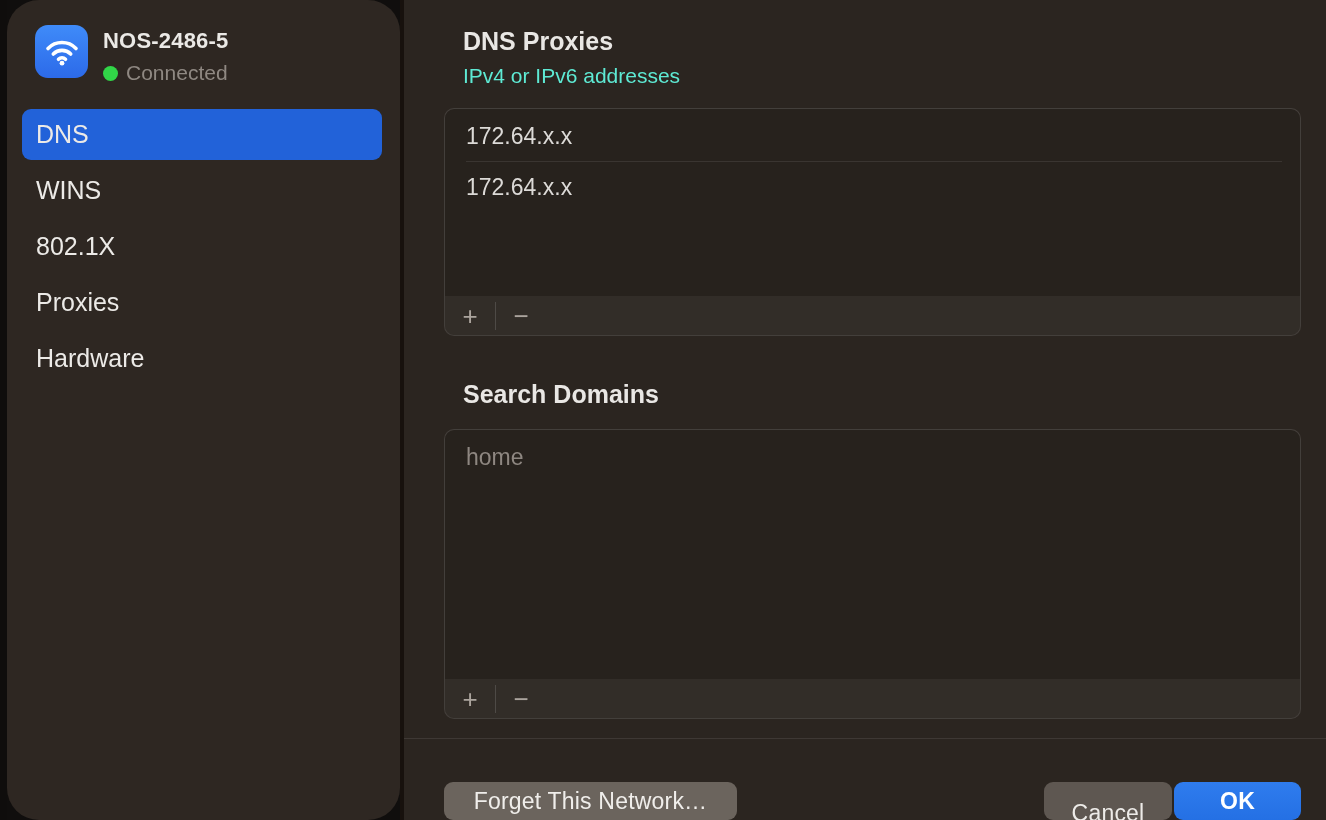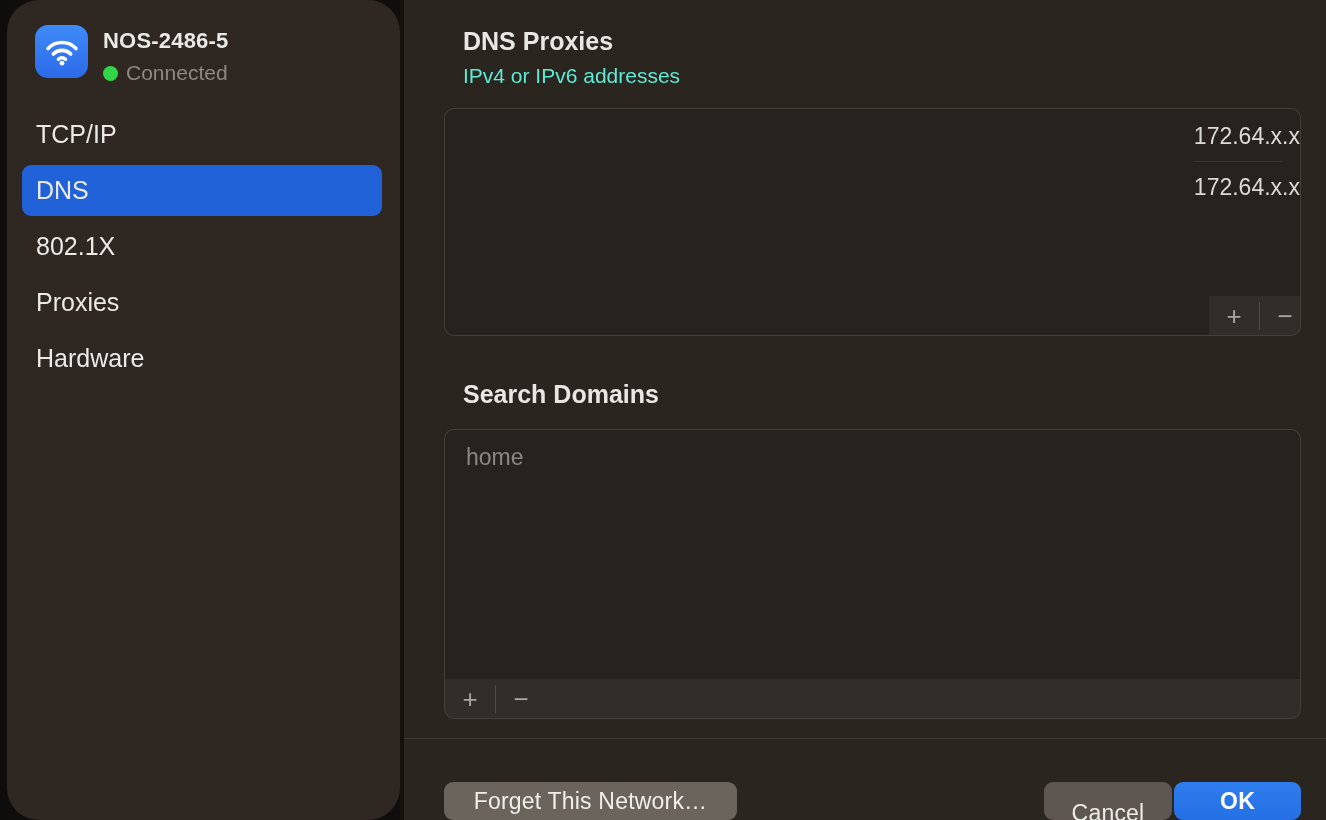--- a/index.html
+++ b/index.html
@@ -61,21 +61,21 @@
   .section-sub { font-size: 21px; color: #5eead4; margin: 8px 0 0 19px; }
 
   .list-box {
     margin-top: 20px;
     border: 1px solid rgba(255,255,255,.13);
     border-radius: 10px;
     background: rgba(0,0,0,.07);
     display: flex; flex-direction: column;
     overflow: hidden;
   }
-  .list-box.dns { height: 237px; align-items: flex-end; }
+  .list-box.dns { height: 237px; }
   .list-box.domains { height: 301px; }
   .list-content { flex: 1; padding-top: 2px; }
   .list-row {
     height: 50px; line-height: 50px;
     padding-left: 21px;
     font-size: 23px; color: #dcdad7;
   }
   .list-row.dim { color: #8e8781; }
   .row-divider { height: 1px; background: rgba(255,255,255,.09); margin: 0 18px 0 21px; }
 
@@ -140,22 +140,22 @@
       <div class="net-info">
         <div class="net-name">NOS-2486-5</div>
         <div class="net-status">
           <span class="status-dot"></span>
           <span class="status-text">Connected</span>
         </div>
       </div>
     </div>
 
     <nav class="nav">
-      <div class="nav-item">TCP/IP</div>
       <div class="nav-item selected">DNS</div>
+      <div class="nav-item">WINS</div>
       <div class="nav-item">802.1X</div>
       <div class="nav-item">Proxies</div>
       <div class="nav-item">Hardware</div>
     </nav>
   </aside>
 
   <div class="pane-divider"></div>
 
   <main class="main">
     <div class="gap-dns-title"></div>

